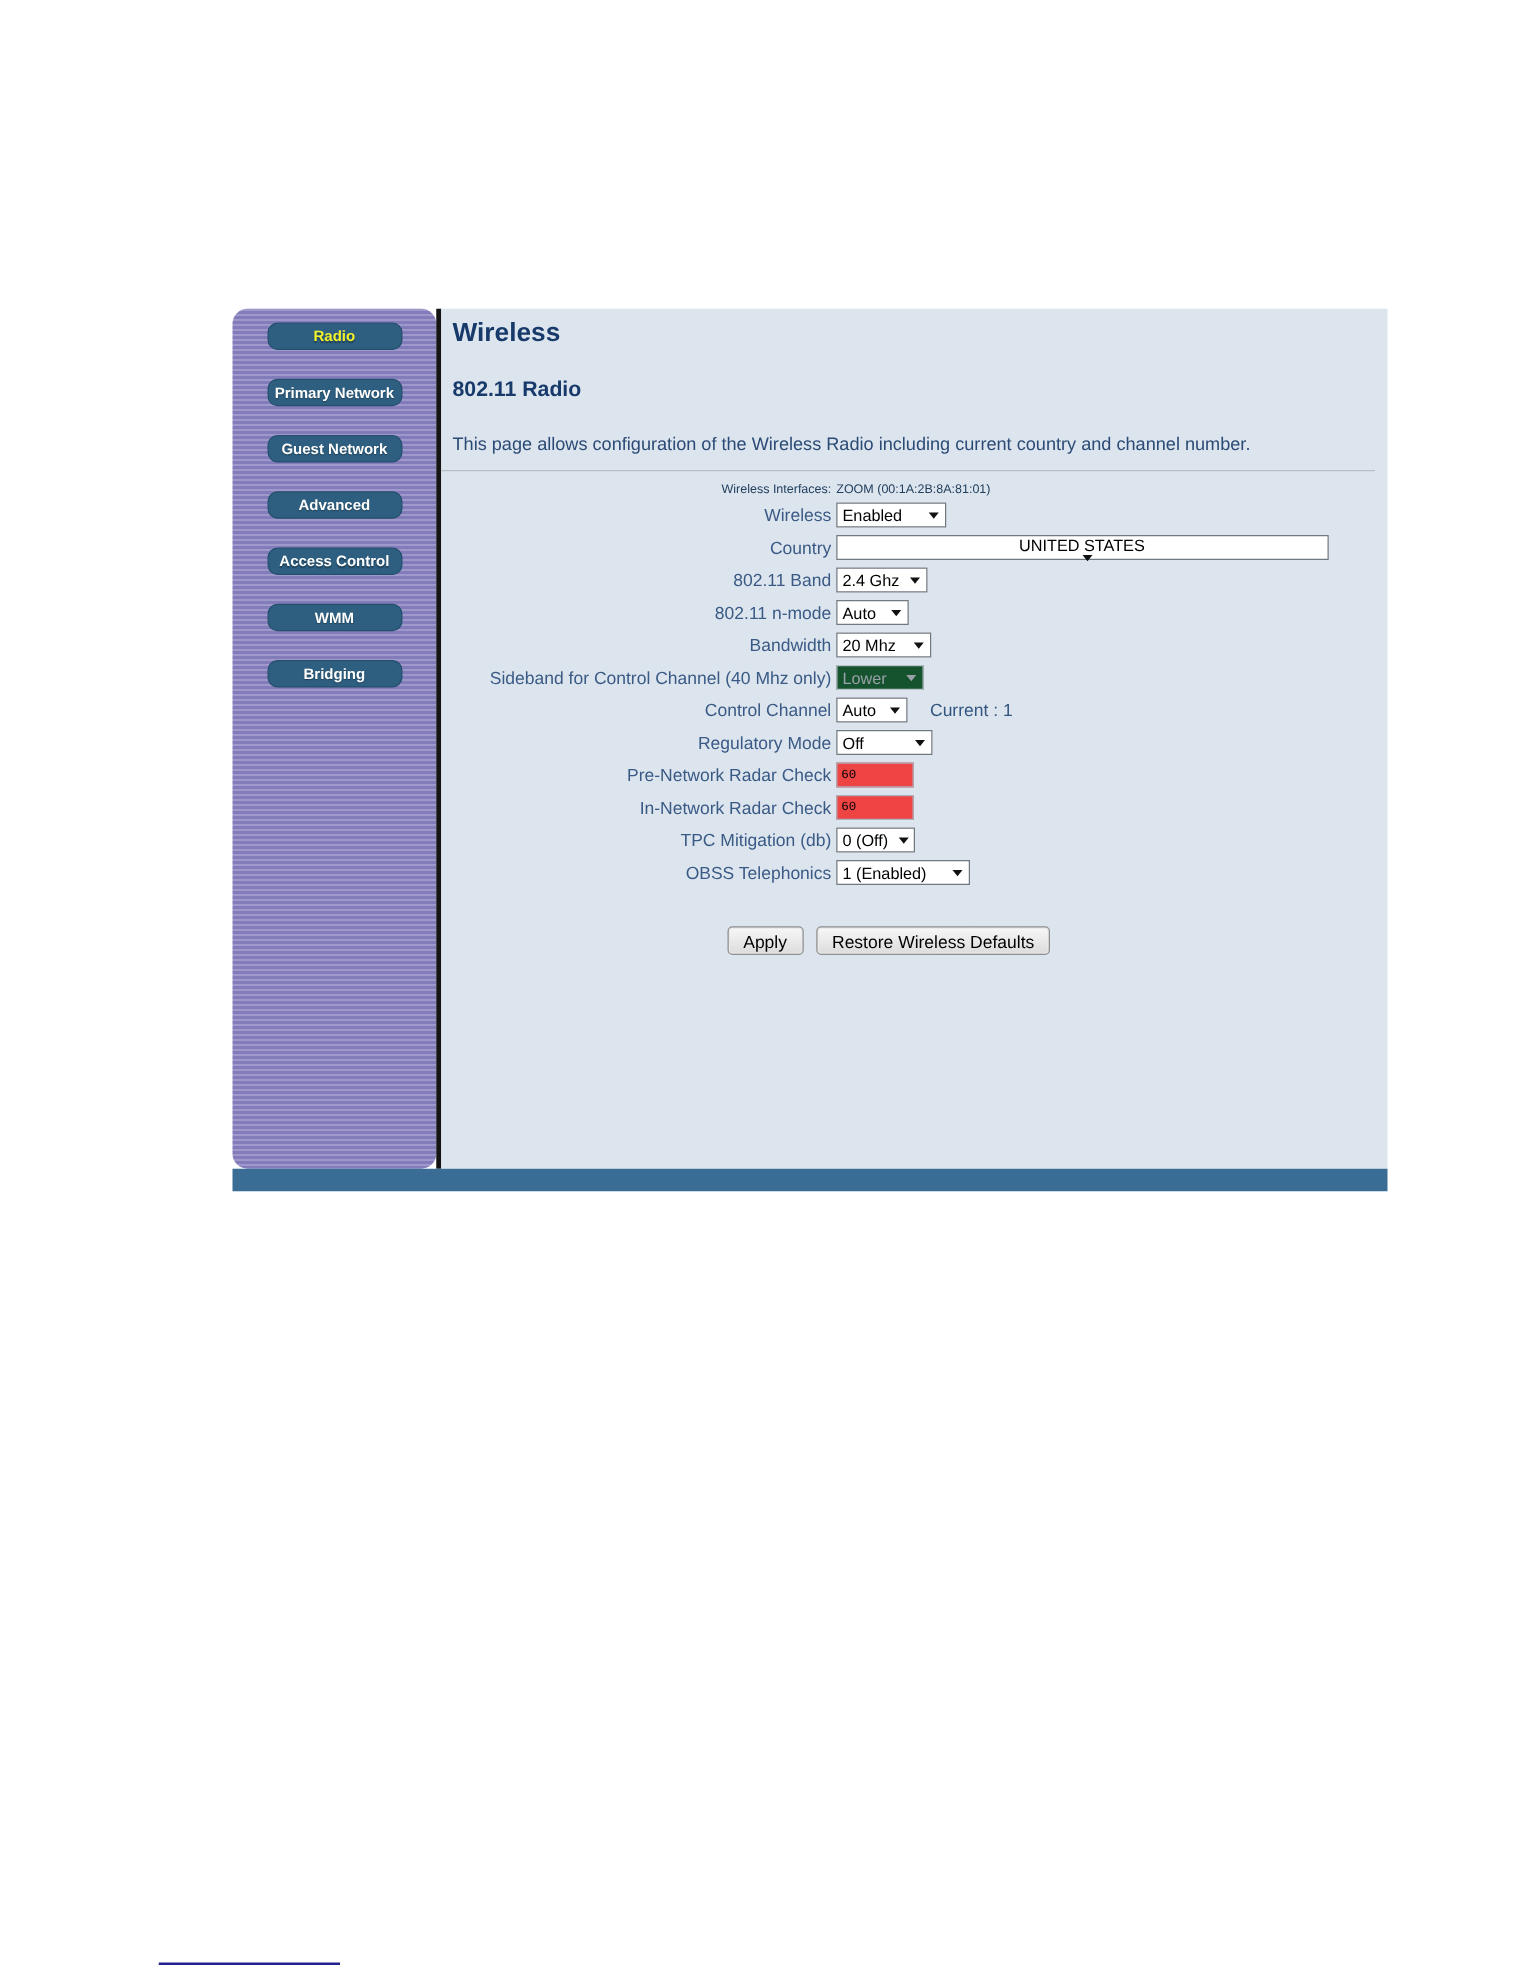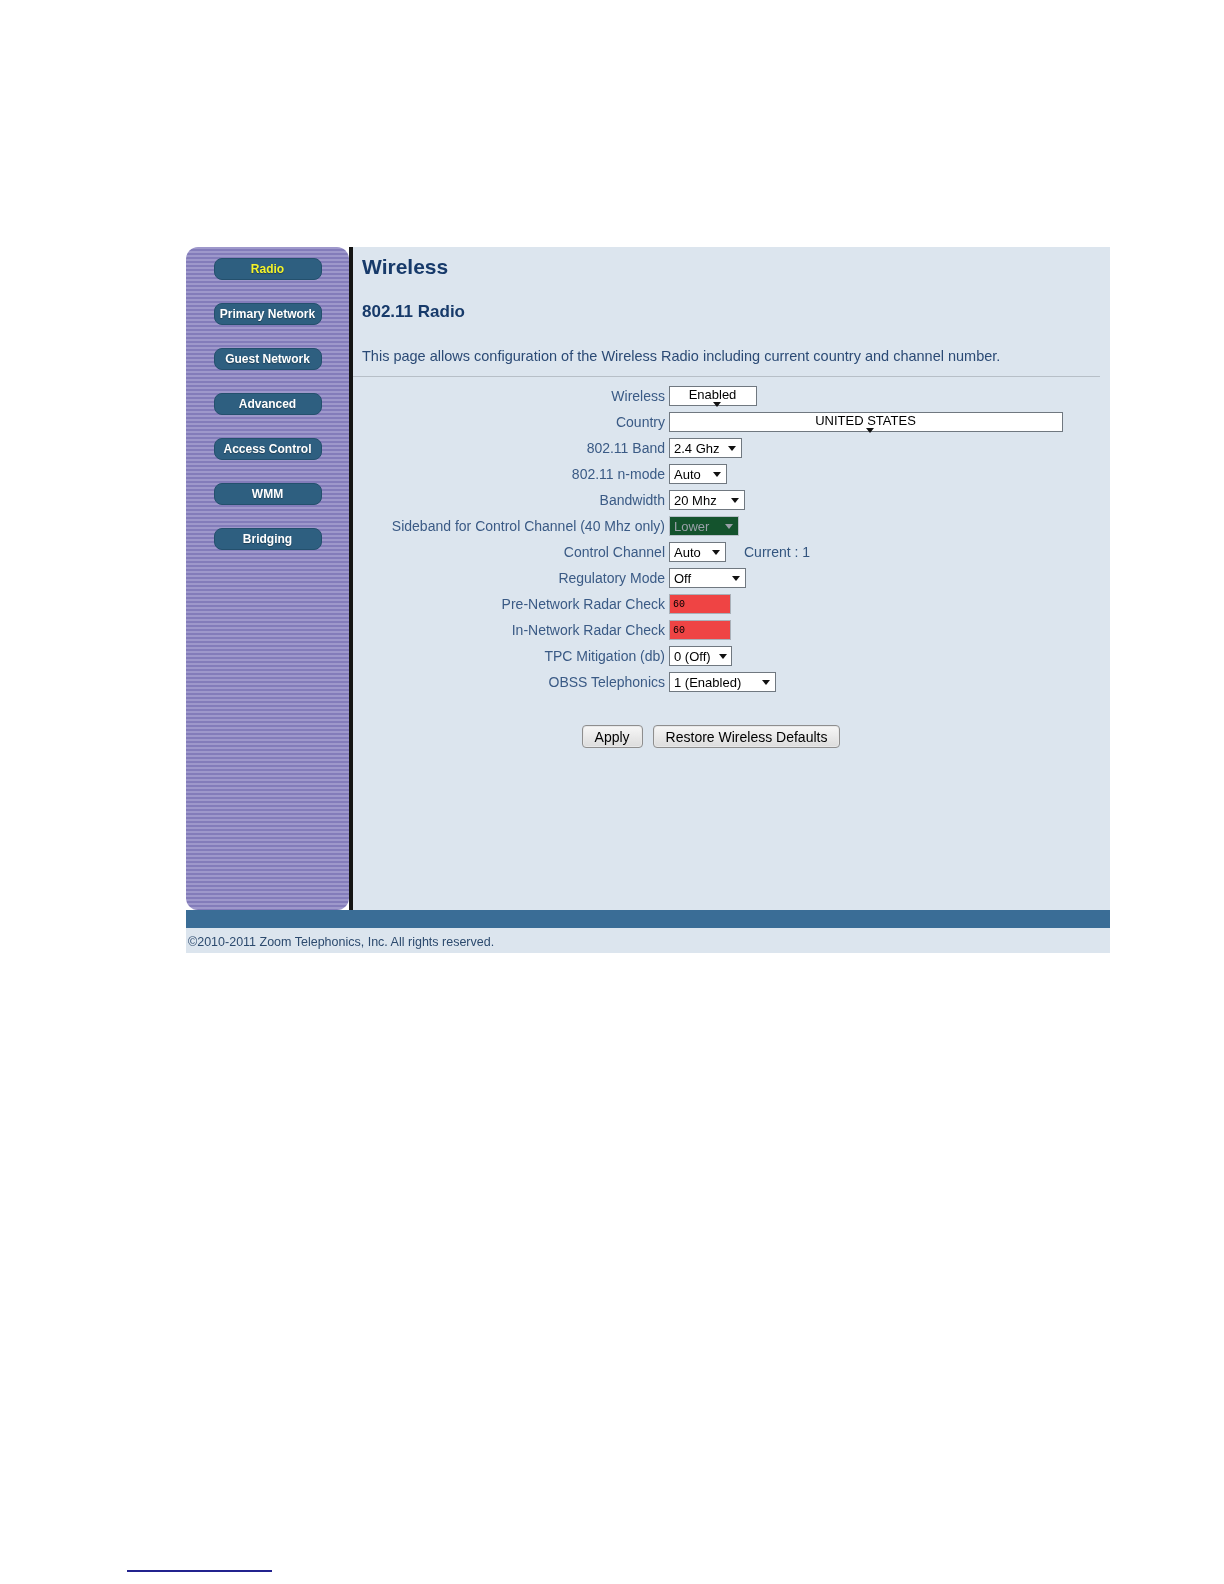--- a/index.html
+++ b/index.html
@@ -75,21 +75,21 @@
   .arrow {
     width:0; height:0; margin-left:8px;
     border-left:4px solid transparent;
     border-right:4px solid transparent;
     border-top:5px solid #111111;
   }
   .select.disabled { background:#14532d; border-color:#b8c0c9; cursor:default; }
   .select.disabled .sval { color:#9aa0a8; }
   .select.disabled .arrow { border-top-color:#9aa0a8; }
 
-  .w88 {width:88px;flex-direction:column;} .w394{width:394px;flex-direction:column;} .w62{width:62px;} .w73{width:73px;}
+  .w88 {width:88px;} .w394{width:394px;flex-direction:column;} .w62{width:62px;} .w73{width:73px;}
   .w58 {width:58px;} .w72 {width:76px;} .w70{width:70px;} .w57{width:57px;}
   .w77 {width:77px;} .w63 {width:63px;} .w107{width:107px;}
 
   .text-input {
     width:62px; height:20px;
     border:1px solid #a9b0b8; background:#ef4444;
     font-family:Liberation Mono, monospace;
     font-size:10px; color:#000; padding:0 3px;
   }
   .suffix-text { color:#33557f; font-size:14px; margin-left:18px; white-space:nowrap; }
@@ -151,20 +151,24 @@
       <div class="vdivider"></div>
 
       <div class="content">
         <div class="page-title">Wireless</div>
         <div class="section-title">802.11 Radio</div>
         <div class="description">This page allows configuration of the Wireless Radio including current country and channel number.</div>
         <hr class="content-hr">
 
         <div class="form-area">
 
+          <div class="row small-row">
+            <span class="small-label">Wireless Interfaces:</span>
+            <span class="small-value">ZOOM (00:1A:2B:8A:81:01)</span>
+          </div>
 
           <div class="row">
             <span class="flabel">Wireless</span>
             <div class="select w88">
               <span class="sval">Enabled</span>
               <span class="arrow"></span>
             </div>
           </div>
 
           <div class="row">
@@ -254,20 +258,17 @@
           <div class="btn-row">
             <button class="push-btn">Apply</button>
             <button class="push-btn">Restore Wireless Defaults</button>
           </div>
 
         </div>
       </div>
     </div>
 
     <div class="footer-bar"></div>
-    <div class="copyright-row">
-      <span>©2010-2011 Zoom Telephonics, Inc. All rights reserved.</span>
-    </div>
 
   </div>
 
   <div class="footnote-rule"></div>
 </div>
 
 </body></html>

